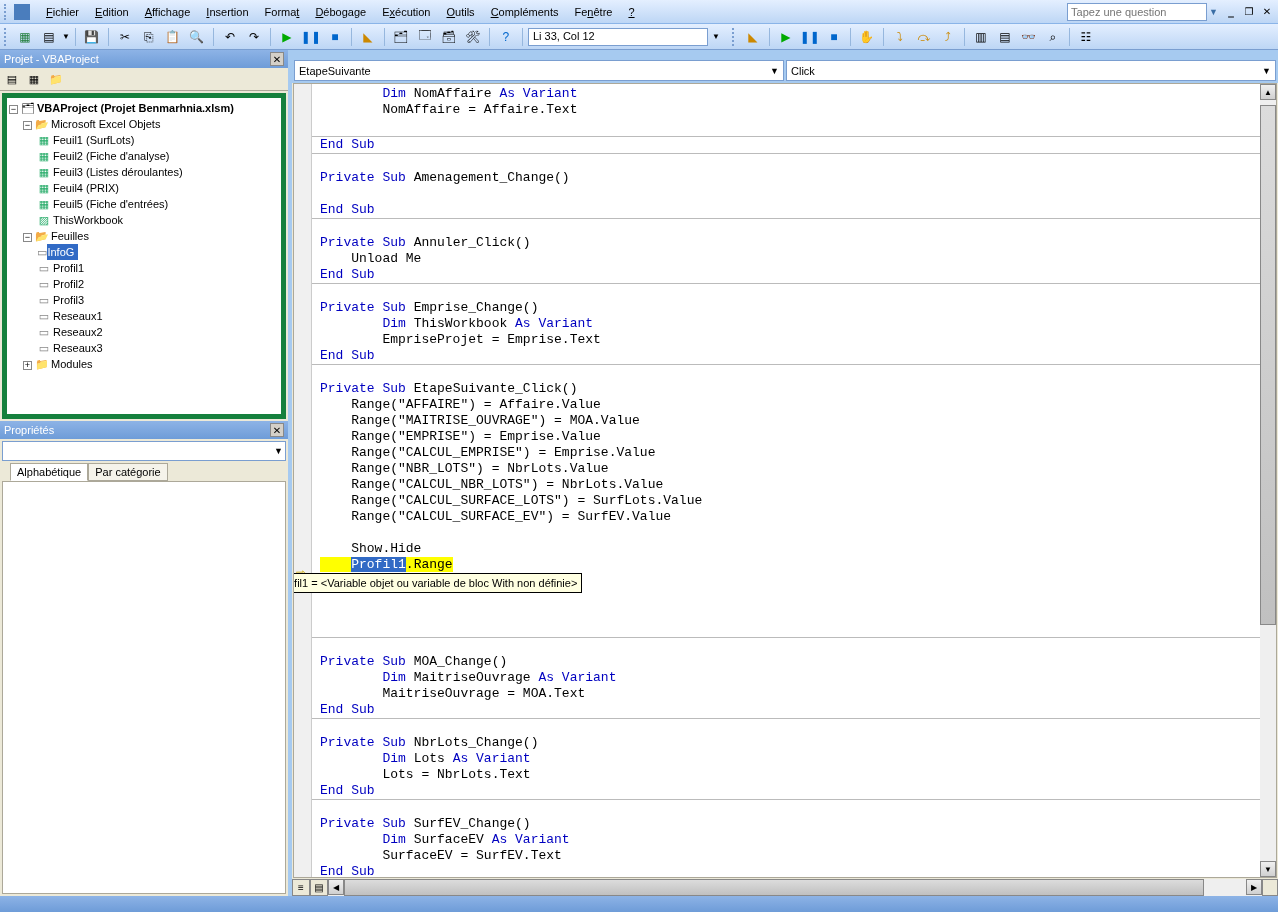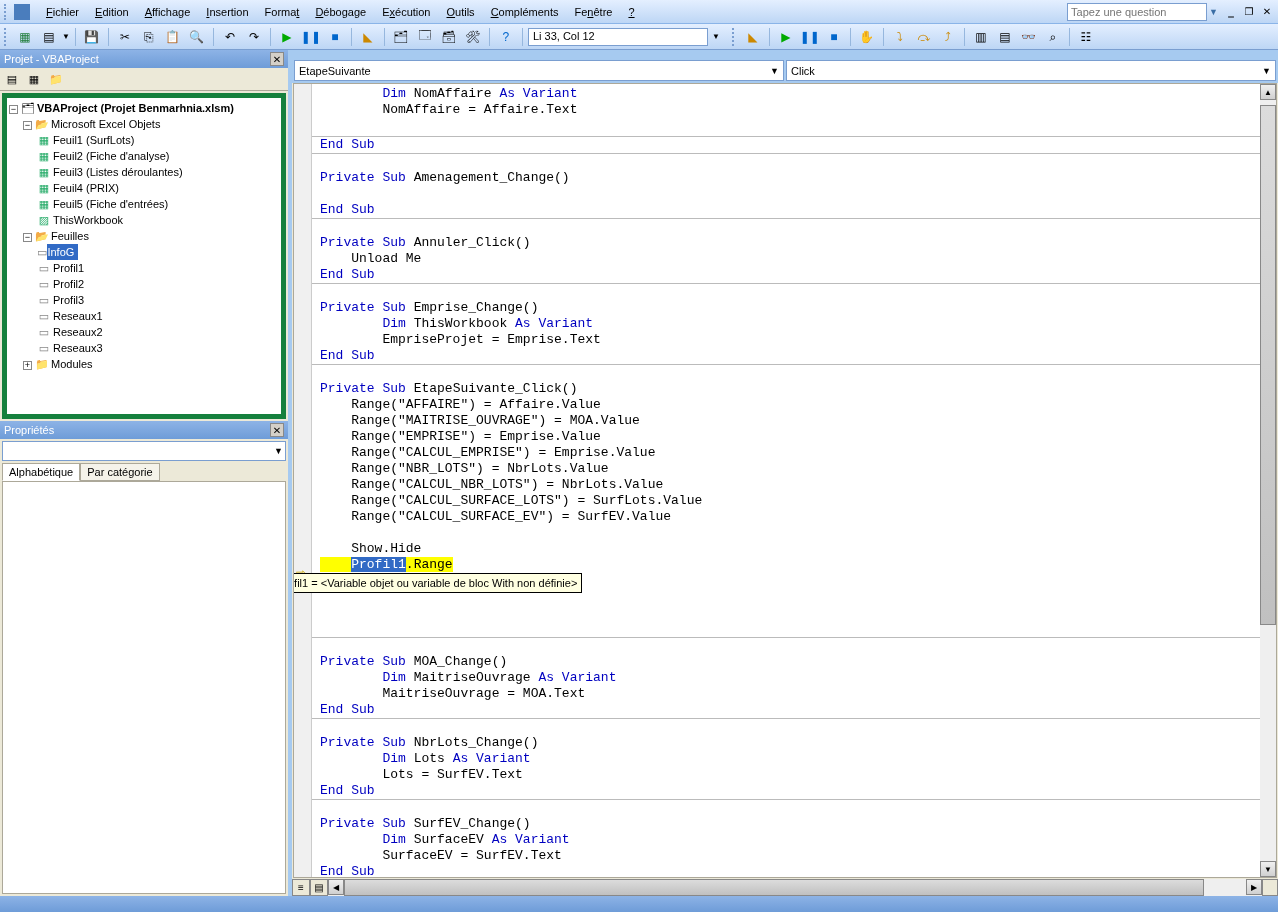--- a/index.html
+++ b/index.html
@@ -137,21 +137,21 @@
   flex-direction: column;
 }
 .prop-combo {
   margin: 2px;
   height: 20px;
   background: #fff;
   border: 1px solid #7a9ed0;
 }
 .prop-tabs {
   display: flex;
-  margin: 0 2px;
+  margin: 0 10px;
   font-size: 11px;
 }
 .prop-tabs .tab {
   border: 1px solid #aca899;
   padding: 2px 6px;
   background: #f5f3ea;
 }
 .prop-tabs .tab.active {
   background: #fff;
   border-bottom: 1px solid #fff;
@@ -465,21 +465,21 @@
 
 
 <div class="divline"></div>
 <span class="kw">Private Sub</span><span> MOA_Change()</span>
         <span class="kw">Dim</span><span> MaitriseOuvrage </span><span class="kw">As Variant</span>
 <span>        MaitriseOuvrage = MOA.Text</span>
 <span class="kw">End Sub</span>
 <div class="divline"></div>
 <span class="kw">Private Sub</span><span> NbrLots_Change()</span>
         <span class="kw">Dim</span><span> Lots </span><span class="kw">As Variant</span>
-<span>        Lots = SurfEV.Text</span>
+<span>        Lots = NbrLots.Text</span>
 <span class="kw">End Sub</span>
 <div class="divline"></div>
 <span class="kw">Private Sub</span><span> SurfEV_Change()</span>
         <span class="kw">Dim</span><span> SurfaceEV </span><span class="kw">As Variant</span>
 <span>        SurfaceEV = SurfEV.Text</span>
 <span class="kw">End Sub</span>
 
 </div>
       <div class="vscroll">
         <div class="arr">▲</div>

